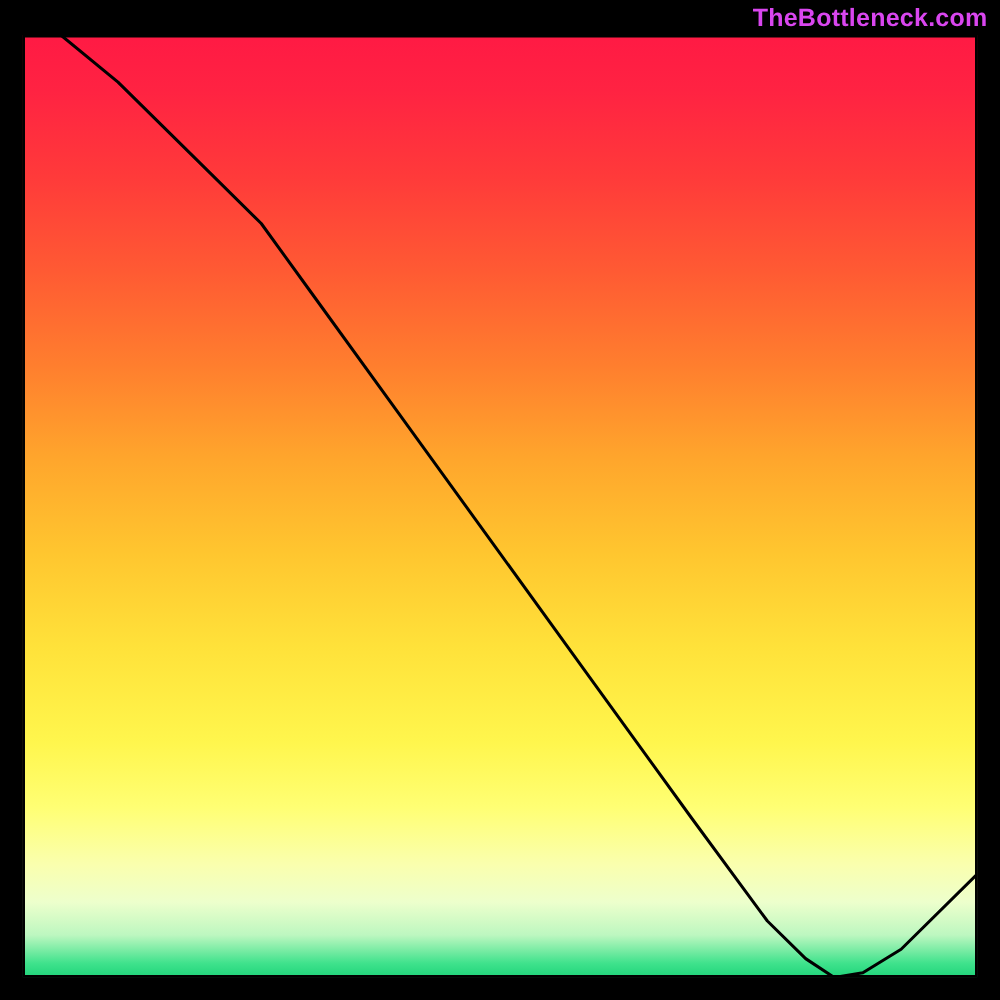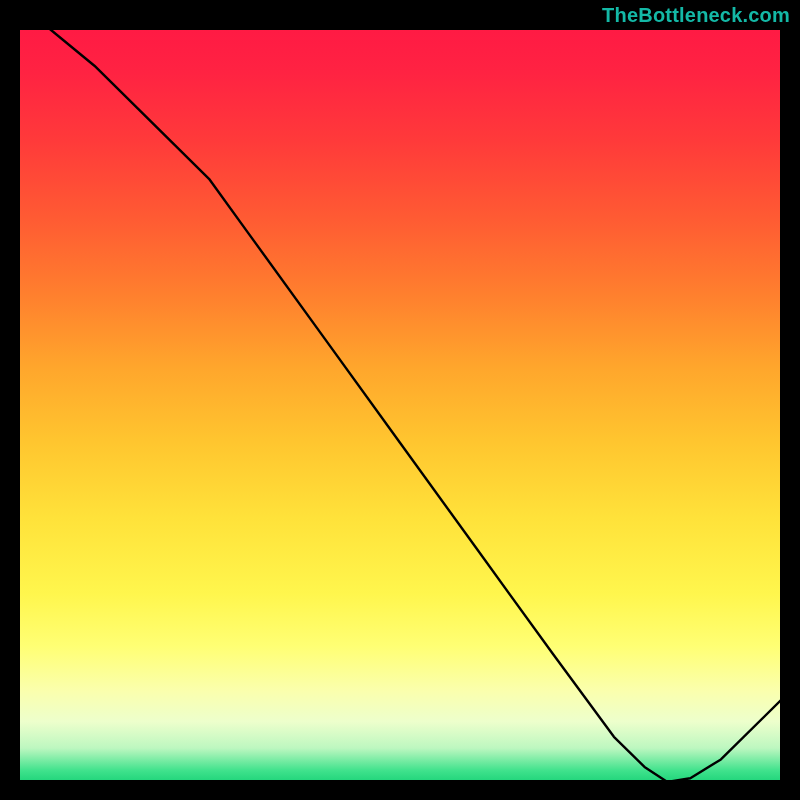--- a/index.html
+++ b/index.html
@@ -23,21 +23,21 @@
     border: 2px solid #000;
   }
   .plot-area {
     position: absolute;
     overflow: hidden;
   }
   .watermark {
     position: absolute;
     top: 4px;
     right: 10px;
-    color: #14b8a6;
+    color: #d946ef;
     font-size: 20px;
     font-weight: 600;
     letter-spacing: 0.2px;
   }
   .center-label {
     position: absolute;
     color: #d4201f;
     font-size: 12px;
     font-weight: 700;
     letter-spacing: 0.5px;

